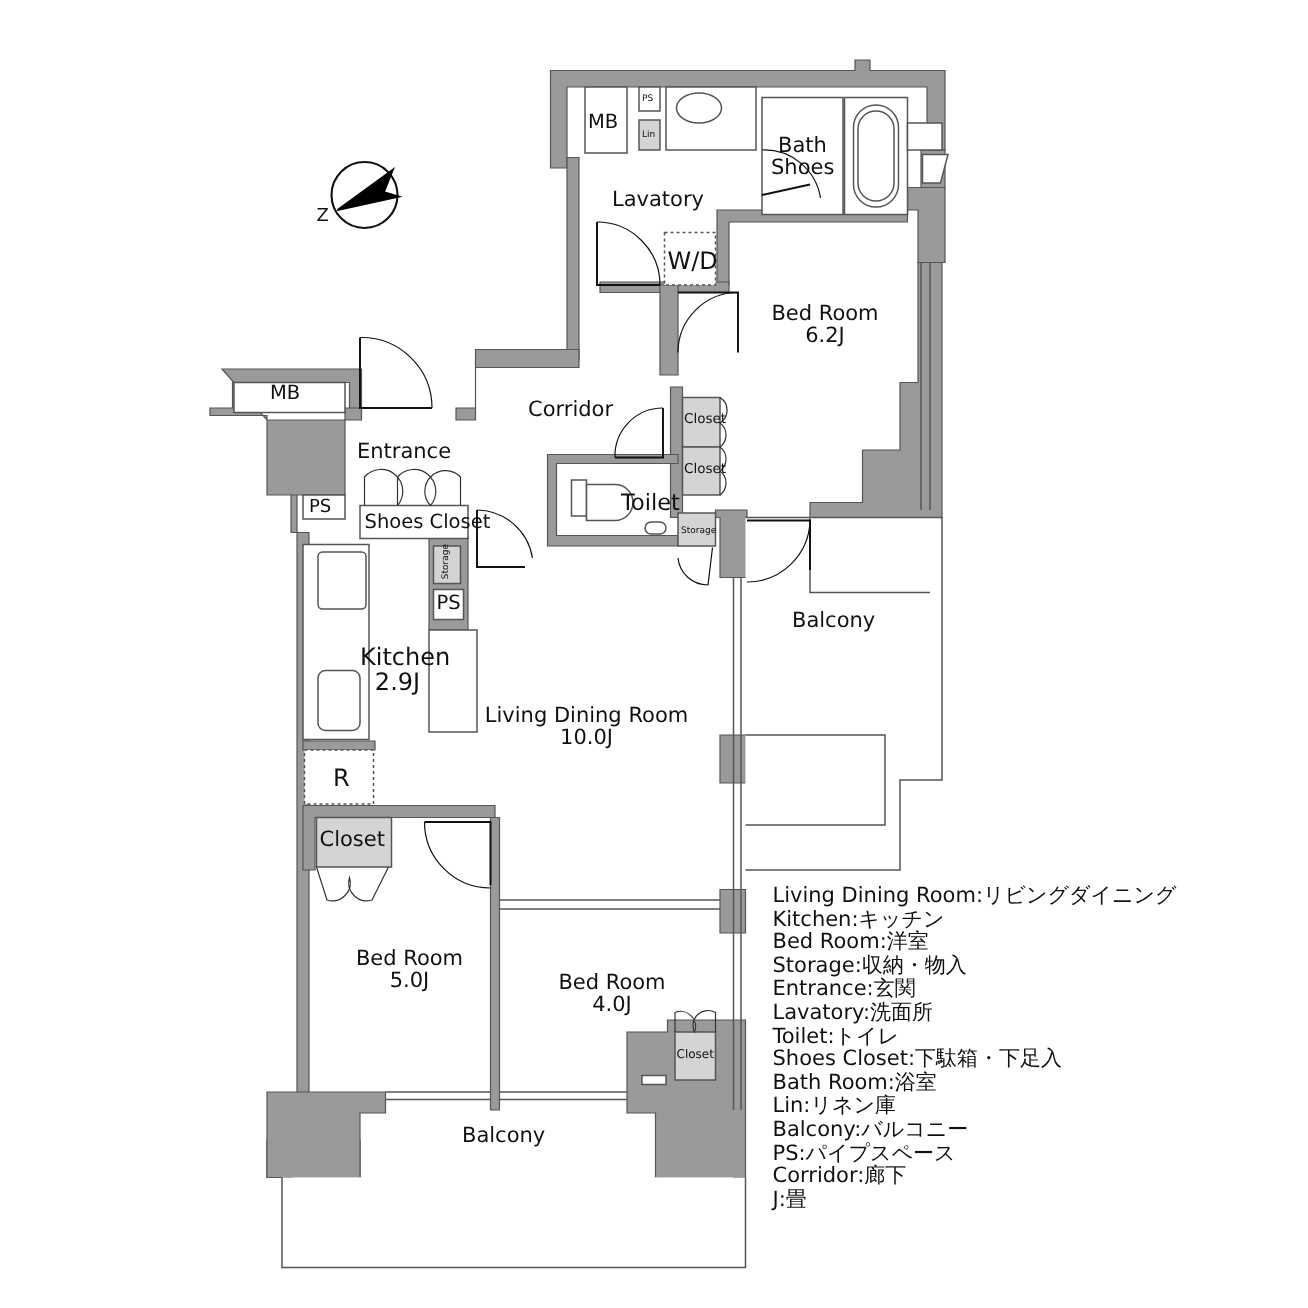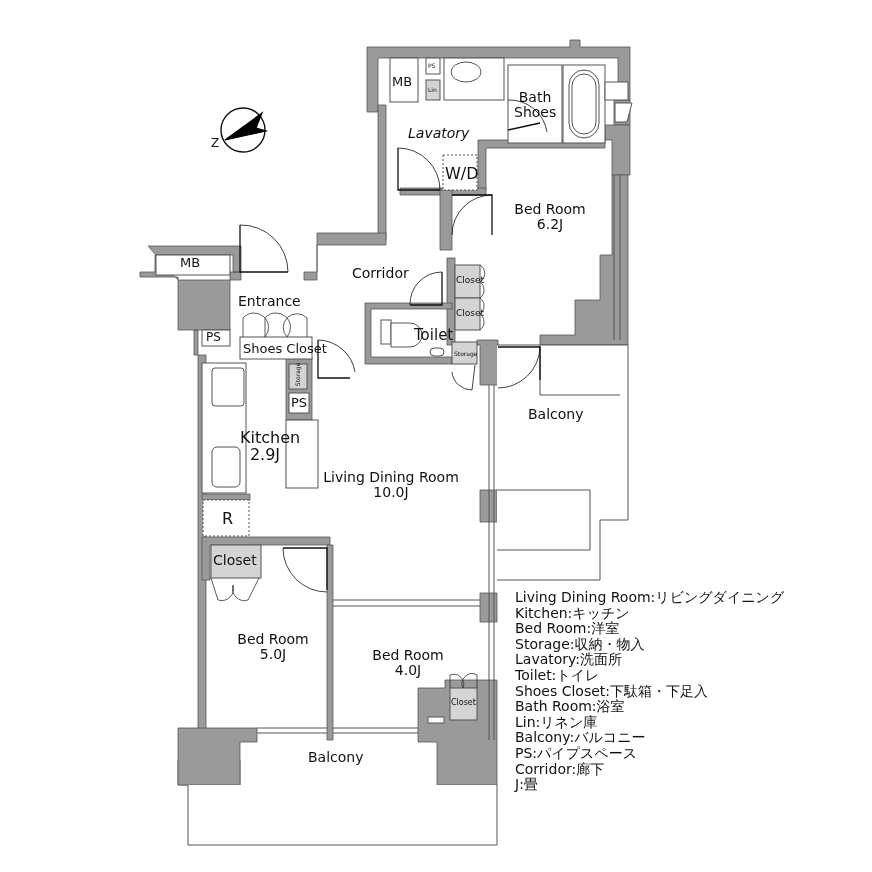--- a/index.html
+++ b/index.html
@@ -159,21 +159,21 @@
   </g>
 </svg>
 
 <div class="lbl small" style="left:392px;top:75px;font-size:13px;">MB</div>
 <div class="lbl micro" style="left:428px;top:63px;">PS</div>
 <div class="lbl micro" style="left:428px;top:87px;">Lin</div>
 <div class="lbl room" style="left:514px;top:90px;width:42px;">
   <div>Bath</div>
   <div>Shoes</div>
 </div>
-<div class="lbl room" style="left:408px;top:126px;font-style:italic;">Lavatory</div>
+<div class="lbl room" style="left:408px;top:126px;">Lavatory</div>
 <div class="lbl small" style="left:445px;top:166px;font-size:16px;">W/D</div>
 <div class="lbl room" style="left:505px;top:202px;width:90px;">
   <div>Bed Room</div>
   <div>6.2J</div>
 </div>
 <div class="lbl small" style="left:180px;top:256px;font-size:13px;">MB</div>
 <div class="lbl room" style="left:352px;top:266px;">Corridor</div>
 <div class="lbl room" style="left:238px;top:294px;">Entrance</div>
 <div class="lbl tiny" style="left:456px;top:276px;">Closet</div>
 <div class="lbl tiny" style="left:456px;top:309px;">Closet</div>
@@ -203,20 +203,21 @@
   <div>4.0J</div>
 </div>
 <div class="lbl tiny" style="left:451px;top:699px;font-size:8px;">Closet</div>
 <div class="lbl room" style="left:308px;top:750px;">Balcony</div>
 
 <div id="legend">
   <div class="row">Living Dining Room:リビングダイニング</div>
   <div class="row">Kitchen:キッチン</div>
   <div class="row">Bed Room:洋室</div>
   <div class="row">Storage:収納・物入</div>
+  <div class="row">Entrance:玄関</div>
   <div class="row">Lavatory:洗面所</div>
   <div class="row">Toilet:トイレ</div>
   <div class="row">Shoes Closet:下駄箱・下足入</div>
   <div class="row">Bath Room:浴室</div>
   <div class="row">Lin:リネン庫</div>
   <div class="row">Balcony:バルコニー</div>
   <div class="row">PS:パイプスペース</div>
   <div class="row">Corridor:廊下</div>
   <div class="row">J:畳</div>
 </div>

